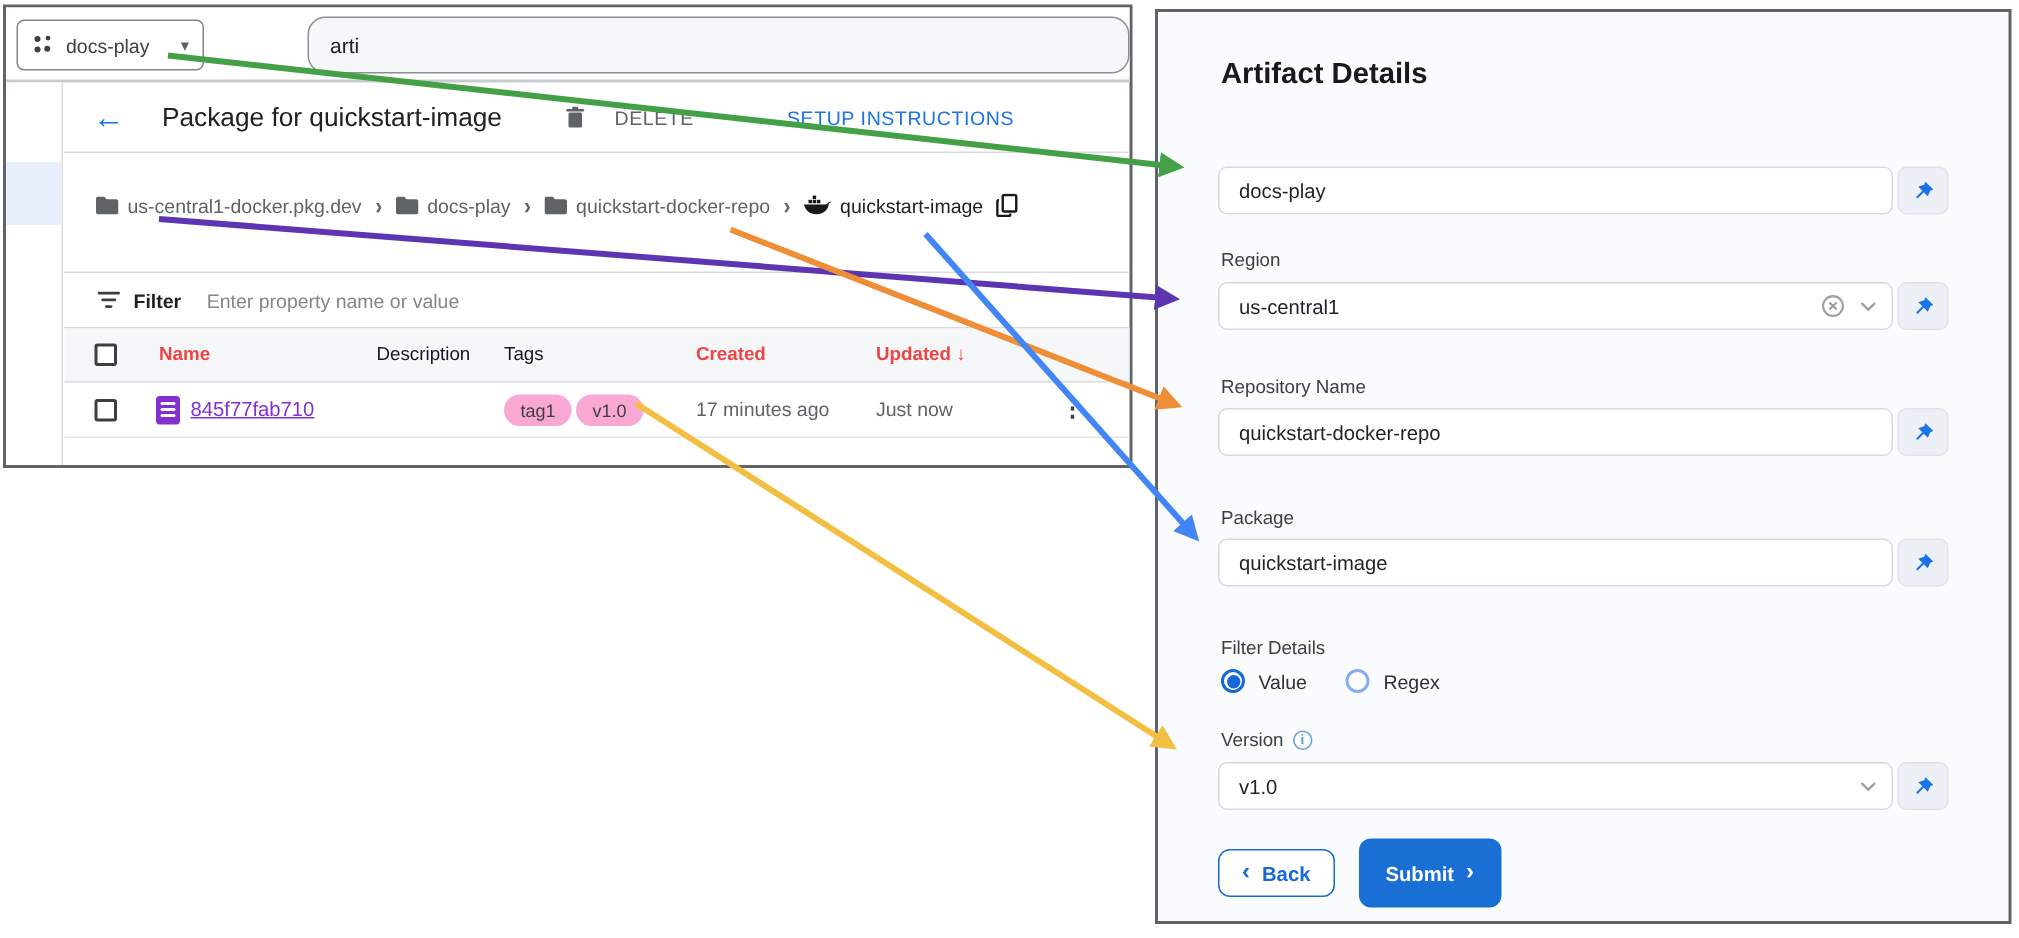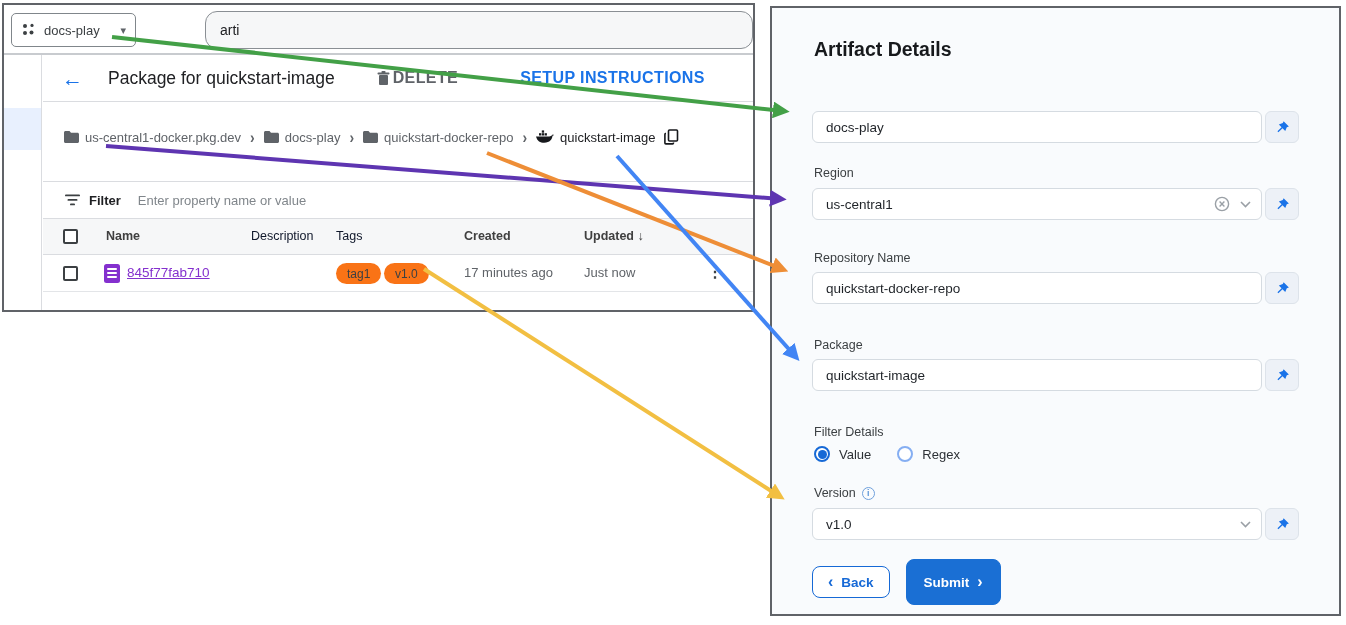--- a/index.html
+++ b/index.html
@@ -24,53 +24,53 @@
 
   .main { position:absolute; left:0; top:50px; right:0; bottom:0; }
   .navstrip { position:absolute; left:0; top:0; bottom:0; width:38px; background:#fff;
               border-right:1px solid #dadce0; }
   .nav-highlight { position:absolute; left:0; top:53px; width:100%; height:42px; background:#e8f0fe; }
   .content { position:absolute; left:39px; top:0; right:0; bottom:0; }
 
   .title-row { height:47px; border-bottom:1px solid #dadce0; display:flex; align-items:center; }
   .back-arrow { color:#1a73e8; font-size:21px; margin-left:19px; cursor:pointer; line-height:1; }
   .page-title { font-size:17.5px; color:#202124; margin-left:25px; }
-  .tbtn { display:flex; align-items:center; gap:3px; font-size:16px; font-weight:bold;
+  .tbtn { display:flex; align-items:center; gap:20px; font-size:13px; font-weight:normal;
           letter-spacing:.4px; cursor:pointer; }
   .tbtn.delete { color:#5f6368; margin-left:42px; }
   .tbtn.setup { color:#1a73e8; margin-left:62px; }
 
   .crumb-sec { height:80px; border-bottom:1px solid #dadce0; }
   .crumbs { display:flex; align-items:center; gap:9px; padding:27px 0 0 21px; font-size:13px; }
   .crumb { display:flex; align-items:center; gap:6px; color:#5f6368; cursor:pointer; }
   .crumb.last { color:#202124; }
   .crumb-sep { color:#5f6368; font-size:14px; font-weight:bold; transform:scaleY(1.15); }
 
   .filter-row { height:37px; border-bottom:1px solid #dadce0; display:flex; align-items:center; }
   .filter-ic { margin-left:22px; }
   .filter-lbl { font-size:13px; font-weight:bold; color:#202124; margin-left:9px; }
   .filter-row input { border:0; outline:none; background:transparent; font-size:13px;
                       color:#202124; margin-left:17px; width:320px; }
   .filter-row input::placeholder { color:#80868b; }
 
   .thead { position:relative; height:36px; background:#f6f7f8; border-bottom:1px solid #dadce0;
            font-size:12.5px; }
-  .thead .cell { position:absolute; top:10px; color:#404040; font-weight:bold; }
+  .thead .cell { position:absolute; top:10px; color:#ef4444; font-weight:bold; }
   .thead .cell.dim { color:#0f172a; font-weight:normal; }
   .trow { position:relative; height:37px; border-bottom:1px solid #e3e5e8; font-size:13px; }
   .cb { position:absolute; width:15px; height:15px; border:2px solid #3c4043; border-radius:2px;
         background:#fff; cursor:pointer; }
   .thead .cb { left:20px; top:10px; }
   .trow .cb { left:20px; top:11px; }
   .digest-ic { position:absolute; left:61px; top:9px; width:16px; height:19px; background:#8430ce;
                border-radius:2.5px; }
   .digest-ic i { position:absolute; left:3px; right:3px; height:2px; background:#fff; border-radius:1px; }
   .digest-link { position:absolute; left:84px; top:10px; color:#8430ce; text-decoration:underline;
                  font-size:13.5px; cursor:pointer; }
-  .chip { position:absolute; top:8px; height:21px; padding:0 11px; background:#f97316;
+  .chip { position:absolute; top:8px; height:21px; padding:0 11px; background:#f9a8d4;
           border-radius:11px; font-size:12px; color:#3c4043; display:flex; align-items:center; }
   .cell-created { position:absolute; left:421px; top:10px; color:#5f6368; }
   .cell-updated { position:absolute; left:541px; top:10px; color:#5f6368; }
   .dots { position:absolute; left:664px; top:7px; font-size:16px; color:#3c4043; font-weight:bold;
           cursor:pointer; letter-spacing:0; }
 
   
   .formpanel { position:absolute; left:770px; top:6px; width:571px; height:610px;
                border:2px solid #606368; background:#f9fbfd; }
   .form-title { position:absolute; left:42px; top:30px; font-size:19.5px; font-weight:bold; color:#17191c; }

